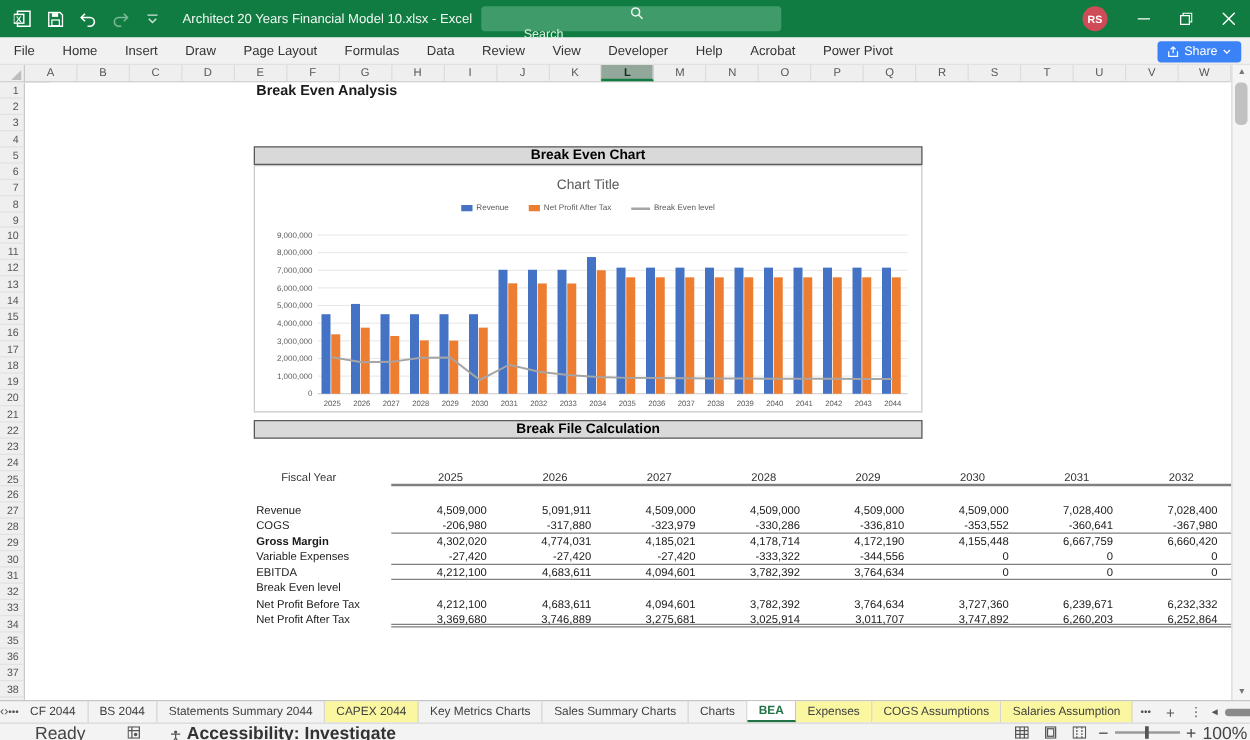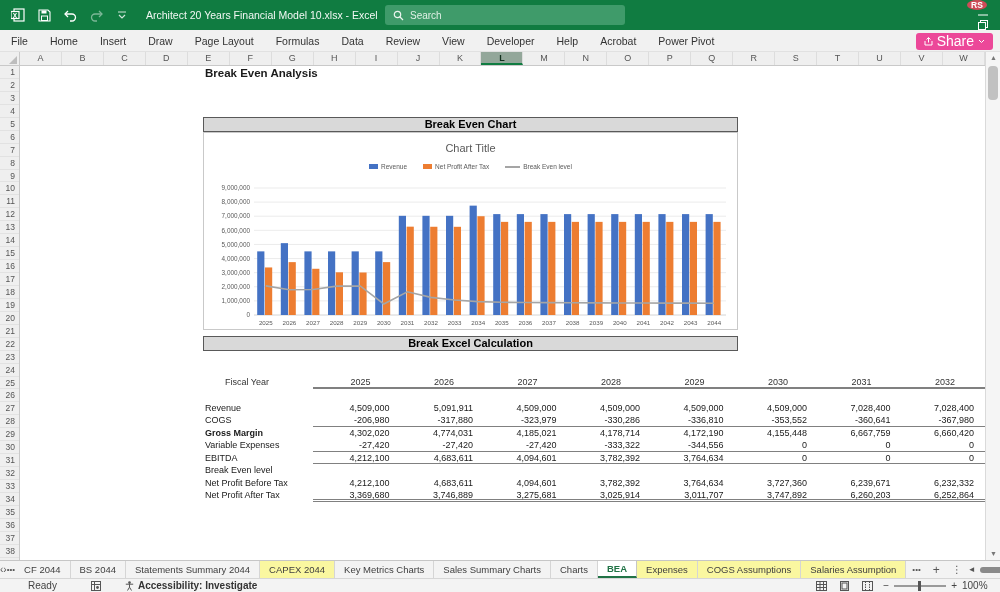--- a/index.html
+++ b/index.html
@@ -5,31 +5,31 @@
   * { margin:0; padding:0; box-sizing:border-box; }
   html,body { width:1000px; height:592px; overflow:hidden; }
   body { font-family:"Liberation Sans", sans-serif; background:#fff; }
   #app { position:relative; width:1000px; height:592px; background:#fff; overflow:hidden; }
 
   
   .titlebar { position:absolute; left:0; top:0; width:1000px; height:30px; background:#107C41; display:flex; align-items:center; color:#fff; }
   .qat { display:flex; align-items:center; gap:10px; padding-left:10px; }
   .qat .icon { width:16px; height:16px; display:flex; align-items:center; justify-content:center; }
   .doc-title { margin-left:16px; font-size:10.5px; color:#F2F8F4; white-space:nowrap; }
-  .searchbox { position:absolute; left:385px; top:5px; width:240px; height:20px; background:#3F9B6A; border-radius:3px; display:flex; align-items:center; padding-left:8px; gap:6px; }
+  .searchbox { position:absolute; left:385px; top:5px; width:240px; height:20px; background:#3F9B6A; border-radius:3px; display:flex; align-items:center; padding-left:8px; gap:6px;flex-direction:column; }
   .searchbox input { background:transparent; border:none; outline:none; color:#fff; font-size:10px; width:180px; font-family:"Liberation Sans",sans-serif; }
   .searchbox input::placeholder { color:#DFF0E5; }
-  .tb-right { position:absolute; right:0; top:0; height:30px; display:flex; align-items:center;flex-direction:column; }
+  .tb-right { position:absolute; right:0; top:0; height:30px; display:flex; align-items:center; }
   .avatar { width:20px; height:20px; border-radius:50%; background:#CE4B57; color:#fff; font-size:8.5px; font-weight:bold; display:flex; align-items:center; justify-content:center; margin-right:12px; }
   .winbtn { width:34px; height:30px; display:flex; align-items:center; justify-content:center; color:#fff; font-size:12px; }
 
   
   .menubar { position:absolute; left:0; top:30px; width:1000px; height:22px; background:#F1F1F1; display:flex; align-items:center; border-bottom:1px solid #E1E1E1; }
   .menu-item { font-size:10.5px; color:#333; padding:0 11px; white-space:nowrap; }
-  .share-btn { position:absolute; right:7px; top:2.5px; height:17px; background:#ec4899; color:#fff; border-radius:3px; display:flex; align-items:center; gap:4px; padding:0 8px; font-size:14px; }
+  .share-btn { position:absolute; right:7px; top:2.5px; height:17px; background:#3b82f6; color:#fff; border-radius:3px; display:flex; align-items:center; gap:4px; padding:0 8px; font-size:10px; }
 
   
   .colheaders { position:absolute; left:0; top:52px; width:1000px; height:14px; background:#EFEFEF; border-bottom:1px solid #C9C9C9; display:flex; }
   .corner { width:20px; height:14px; border-right:1px solid #C9C9C9; position:relative; }
   .corner:after { content:""; position:absolute; right:2px; bottom:2px; border-left:8px solid transparent; border-bottom:8px solid #BDBDBD; }
   .colh { width:41.96px; font-size:9px; color:#555; text-align:center; line-height:13px; border-right:1px solid #DDD; }
   .colh.selected { background:#93A79A; color:#12311F; border-bottom:2px solid #107C41; font-weight:bold; }
   .rowheaders { position:absolute; left:0; top:66px; width:20px; height:494px; background:#EFEFEF; border-right:1px solid #C9C9C9; overflow:hidden; }
   .rowh { height:12.947px; font-size:8.5px; color:#555; text-align:right; padding-right:4px; line-height:12.9px; border-bottom:1px solid #E2E2E2; }
 
@@ -73,21 +73,21 @@
   .tab-nav { width:19px; display:flex; align-items:center; justify-content:center; color:#555; font-size:10px; }
   .stab { display:flex; align-items:center; padding:0 9px; font-size:9.5px; color:#404040; border-right:1px solid #D5D5D5; white-space:nowrap; }
   .stab.yellow { background:#FAF7A0; }
   .stab.active { background:#fff; color:#217346; font-weight:bold; border-bottom:2px solid #217346; border-right:1px solid #C6C6C6; }
   .tab-tools { display:flex; align-items:center; color:#555; }
   .tab-tools span { padding:0 6px; font-size:10px; }
   .hscroll { margin-left:auto; display:flex; align-items:center; gap:4px; padding-right:6px; color:#555; font-size:8px; }
   .hthumb { width:24px; height:6px; background:#8a8a8a; border-radius:3px; }
 
   
-  .statusbar { position:absolute; left:0; top:578px; width:1000px; height:14px; background:#F3F3F3; border-top:1px solid #D6D6D6; display:flex; align-items:center; font-size:10px; color:#444; }
+  .statusbar { position:absolute; left:0; top:578px; width:1000px; height:14px; background:#F3F3F3; border-top:1px solid #D6D6D6; display:flex; align-items:center; font-size:14px; color:#444; }
   .sb-ready { padding-left:28px; }
   .sb-icon { margin-left:34px; display:flex; align-items:center; }
   .sb-acc { margin-left:24px; display:flex; align-items:flex-end; gap:4px; font-weight:bold; color:#333; }
   .sb-right { margin-left:auto; display:flex; align-items:center; gap:10px; padding-right:10px; }
   .viewicons { display:flex; gap:12px; align-items:center; }
   .zoomctl { display:flex; align-items:center; gap:5px; }
   .zslider { position:relative; width:52px; height:2px; background:#9a9a9a; }
   .zslider .zthumb { position:absolute; left:24px; top:-4px; width:3px; height:10px; background:#555; }
   .zpct { width:28px; text-align:left; }
 
@@ -365,21 +365,21 @@
           <rect x="478" width="7.2" y="34.10555555555557" height="100.89444444444443" fill="#4472C4"></rect>
           <rect x="485.8" width="7.2" y="41.866666666666674" height="93.13333333333333" fill="#ED7D31"></rect>
           <text x="486.6" y="145" text-anchor="middle" font-size="6.2" fill="#595959" font-family="Liberation Sans, sans-serif">2043</text>
           <rect x="501.6" width="7.2" y="34.10555555555557" height="100.89444444444443" fill="#4472C4"></rect>
           <rect x="509.40000000000003" width="7.2" y="41.866666666666674" height="93.13333333333333" fill="#ED7D31"></rect>
           <text x="510.20000000000005" y="145" text-anchor="middle" font-size="6.2" fill="#595959" font-family="Liberation Sans, sans-serif">2044</text>
           <polyline points="61.8,105.83783666666666 85.39999999999999,109.808534 109,109.4978778888889 132.60000000000002,106.13742966666666 156.20000000000002,105.94041033333333 179.8,123.9701911111111 203.40000000000003,111.76278177777778 227.00000000000003,117.35491633333334 250.60000000000002,120.04222222222222 274.2,121.59444444444445 297.8,122.3 321.40000000000003,122.44111111111111 345.00000000000006,122.58222222222221 368.6,122.72333333333333 392.20000000000005,122.86444444444444 415.8,122.935 439.40000000000003,123.00555555555556 463.00000000000006,123.07611111111112 486.6,123.14666666666666 510.20000000000005,123.21722222222222" fill="none" stroke="#A5A5A5" stroke-width="1.6"></polyline>
         </svg>
     </div>
 
-    <div class="graybar bar-calc">Break Excel Calculation</div>
+    <div class="graybar bar-calc">Break File Calculation</div>
 
     <div class="fy-row">
       <div class="fy-label">Fiscal Year</div>
       <div class="fy-vals" id="fy-vals">
           <span class="fy-cell">2025</span>
           <span class="fy-cell">2026</span>
           <span class="fy-cell">2027</span>
           <span class="fy-cell">2028</span>
           <span class="fy-cell">2029</span>
           <span class="fy-cell">2030</span>

